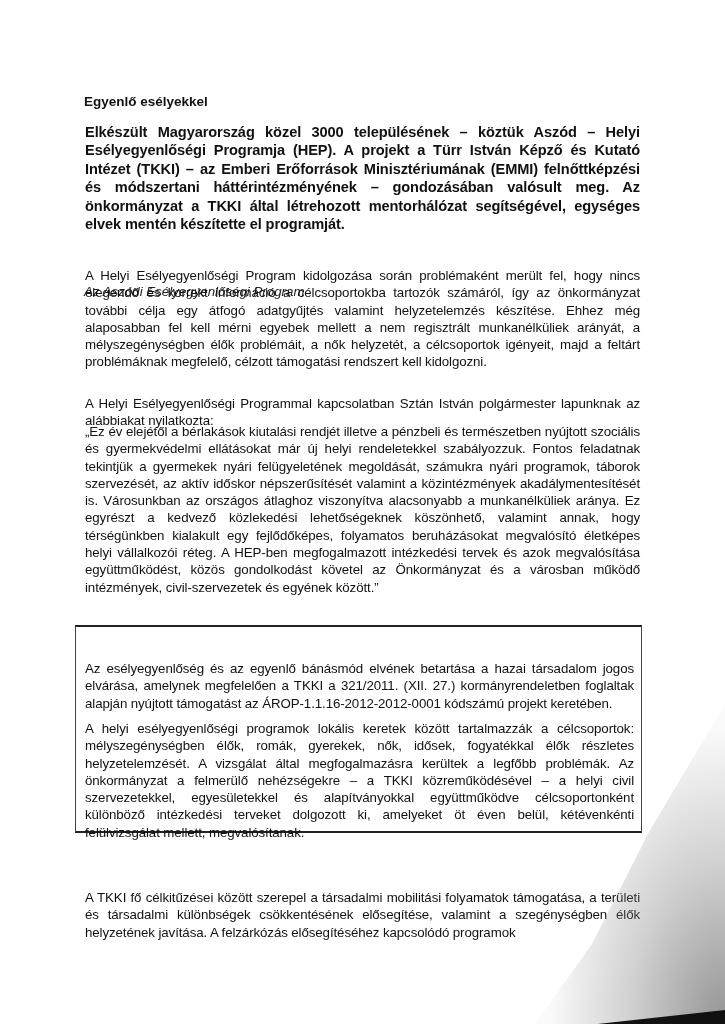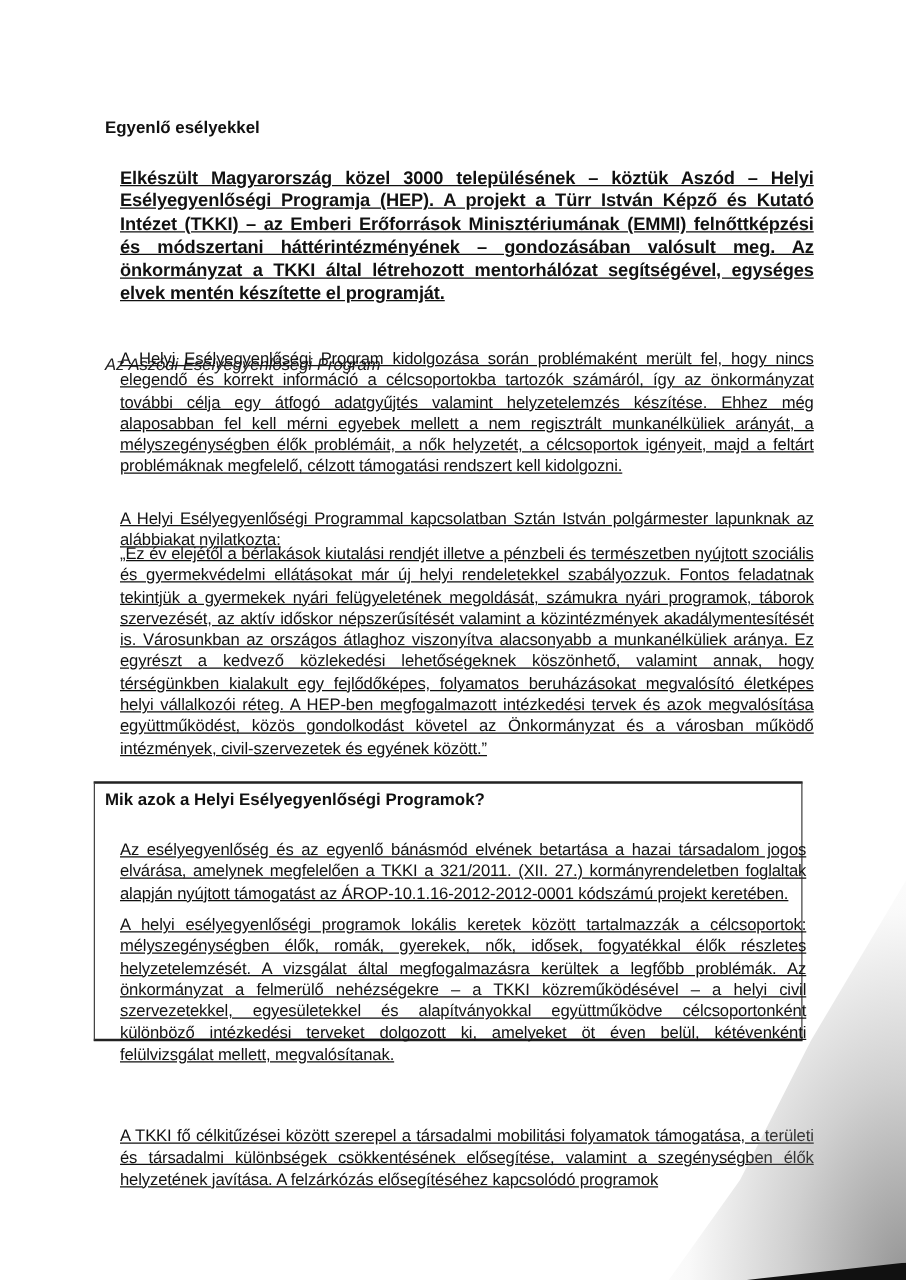--- a/index.html
+++ b/index.html
@@ -2,21 +2,21 @@
 <html><head>
   <meta charset="utf-8">
   <style>
     html, body { margin: 0; padding: 0; background: #ffffff; }
     body {
       width: 725px; height: 1024px; position: relative; overflow: hidden;
       font-family: "Liberation Sans", sans-serif; color: #111;
     }
     .page { position: absolute; left: 0; top: 0; width: 725px; height: 1024px; background: #fff; }
     .col { position: absolute; left: 84px; width: 555px; }
-    .p { font-size: 13.3px; line-height: 17.3px; text-align: justify; margin: 12px; letter-spacing: -0.1px; text-decoration: underline; }
+    .p { font-size: 13.3px; line-height: 17.3px; text-align: justify; margin: 1px; letter-spacing: -0.1px; }
     .h-small { position: absolute; left: 84px; top: 94px; font-size: 13.5px; font-weight: bold; }
     .lead { top: 122px; font-size: 14.6px; line-height: 18.4px; font-weight: bold; letter-spacing: -0.1px; }
     .subhead { position: absolute; left: 84px; font-size: 13.3px; font-style: italic; color: #222; }
     .box {
       position: absolute; left: 75px; top: 625px; width: 565px; height: 204px;
       border-top: 2px solid #222; border-left: 1px solid #444; border-right: 1px solid #444;
       border-bottom: 2px solid #222;
     }
     .box-title { position: absolute; left: 8px; top: 5px; font-size: 13.5px; font-weight: bold; }
     .box-p { position: absolute; left: 8px; width: 549px; }
@@ -40,22 +40,21 @@
 
   <p class="col p lead">Elkészült Magyarország közel 3000 településének – köztük Aszód – Helyi Esélyegyenlőségi Programja (HEP). A projekt a Türr István Képző és Kutató Intézet (TKKI) – az Emberi Erőforrások Minisztériumának (EMMI) felnőttképzési és módszertani háttérintézményének – gondozásában valósult meg. Az önkormányzat a TKKI által létrehozott mentorhálózat segítségével, egységes elvek mentén készítette el programját.</p>
 
   <div class="subhead" style="top:240px;margin-top:44px;">Az Aszódi Esélyegyenlőségi Program</div>
 
   <p class="col p" style="top:266px;">A Helyi Esélyegyenlőségi Program kidolgozása során problémaként merült fel, hogy nincs elegendő és korrekt információ a célcsoportokba tartozók számáról, így az önkormányzat további célja egy átfogó adatgyűjtés valamint helyzetelemzés készítése. Ehhez még alaposabban fel kell mérni egyebek mellett a nem regisztrált munkanélküliek arányát, a mélyszegénységben élők problémáit, a nők helyzetét, a célcsoportok igényeit, majd a feltárt problémáknak megfelelő, célzott támogatási rendszert kell kidolgozni.</p>
   <p class="col p" style="top:394px;">A Helyi Esélyegyenlőségi Programmal kapcsolatban Sztán István polgármester lapunknak az alábbiakat nyilatkozta:</p>
   <p class="col p" style="top:422px;">„Ez év elejétől a bérlakások kiutalási rendjét illetve a pénzbeli és természetben nyújtott szociális és gyermekvédelmi ellátásokat már új helyi rendeletekkel szabályozzuk. Fontos feladatnak tekintjük a gyermekek nyári felügyeletének megoldását, számukra nyári programok, táborok szervezését, az aktív időskor népszerűsítését valamint a közintézmények akadálymentesítését is. Városunkban az országos átlaghoz viszonyítva alacsonyabb a munkanélküliek aránya. Ez egyrészt a kedvező közlekedési lehetőségeknek köszönhető, valamint annak, hogy térségünkben kialakult egy fejlődőképes, folyamatos beruházásokat megvalósító életképes helyi vállalkozói réteg. A HEP-ben megfogalmazott intézkedési tervek és azok megvalósítása együttműködést, közös gondolkodást követel az Önkormányzat és a városban működő intézmények, civil-szervezetek és egyének között.”</p>
 
   <div class="box">
-    <div class="box-title">Mik azok a Helyi Esélyegyenlőségi Programok?</div>
-    <p class="p box-p" style="top:32px;">Az esélyegyenlőség és az egyenlő bánásmód elvének betartása a hazai társadalom jogos elvárása, amelynek megfelelően a TKKI a 321/2011. (XII. 27.) kormányrendeletben foglaltak alapján nyújtott támogatást az ÁROP-10.1.16-2012-2012-0001 kódszámú projekt keretében.</p>
+    <p class="p box-p" style="top:32px;">Az esélyegyenlőség és az egyenlő bánásmód elvének betartása a hazai társadalom jogos elvárása, amelynek megfelelően a TKKI a 321/2011. (XII. 27.) kormányrendeletben foglaltak alapján nyújtott támogatást az ÁROP-1.1.16-2012-2012-0001 kódszámú projekt keretében.</p>
     <p class="p box-p" style="top:92px;">A helyi esélyegyenlőségi programok lokális keretek között tartalmazzák a célcsoportok: mélyszegénységben élők, romák, gyerekek, nők, idősek, fogyatékkal élők részletes helyzetelemzését. A vizsgálat által megfogalmazásra kerültek a legfőbb problémák. Az önkormányzat a felmerülő nehézségekre – a TKKI közreműködésével – a helyi civil szervezetekkel, egyesületekkel és alapítványokkal együttműködve célcsoportonként különböző intézkedési terveket dolgozott ki, amelyeket öt éven belül, kétévenkénti felülvizsgálat mellett, megvalósítanak.</p>
   </div>
 
   <p class="col p" style="top:888px;">A TKKI fő célkitűzései között szerepel a társadalmi mobilitási folyamatok támogatása, a területi és társadalmi különbségek csökkentésének elősegítése, valamint a szegénységben élők helyzetének javítása.  A felzárkózás elősegítéséhez kapcsolódó programok</p>
 
   <div class="noise"></div>
   <div class="black-edge"></div>
 </div>
 
 </body></html>

